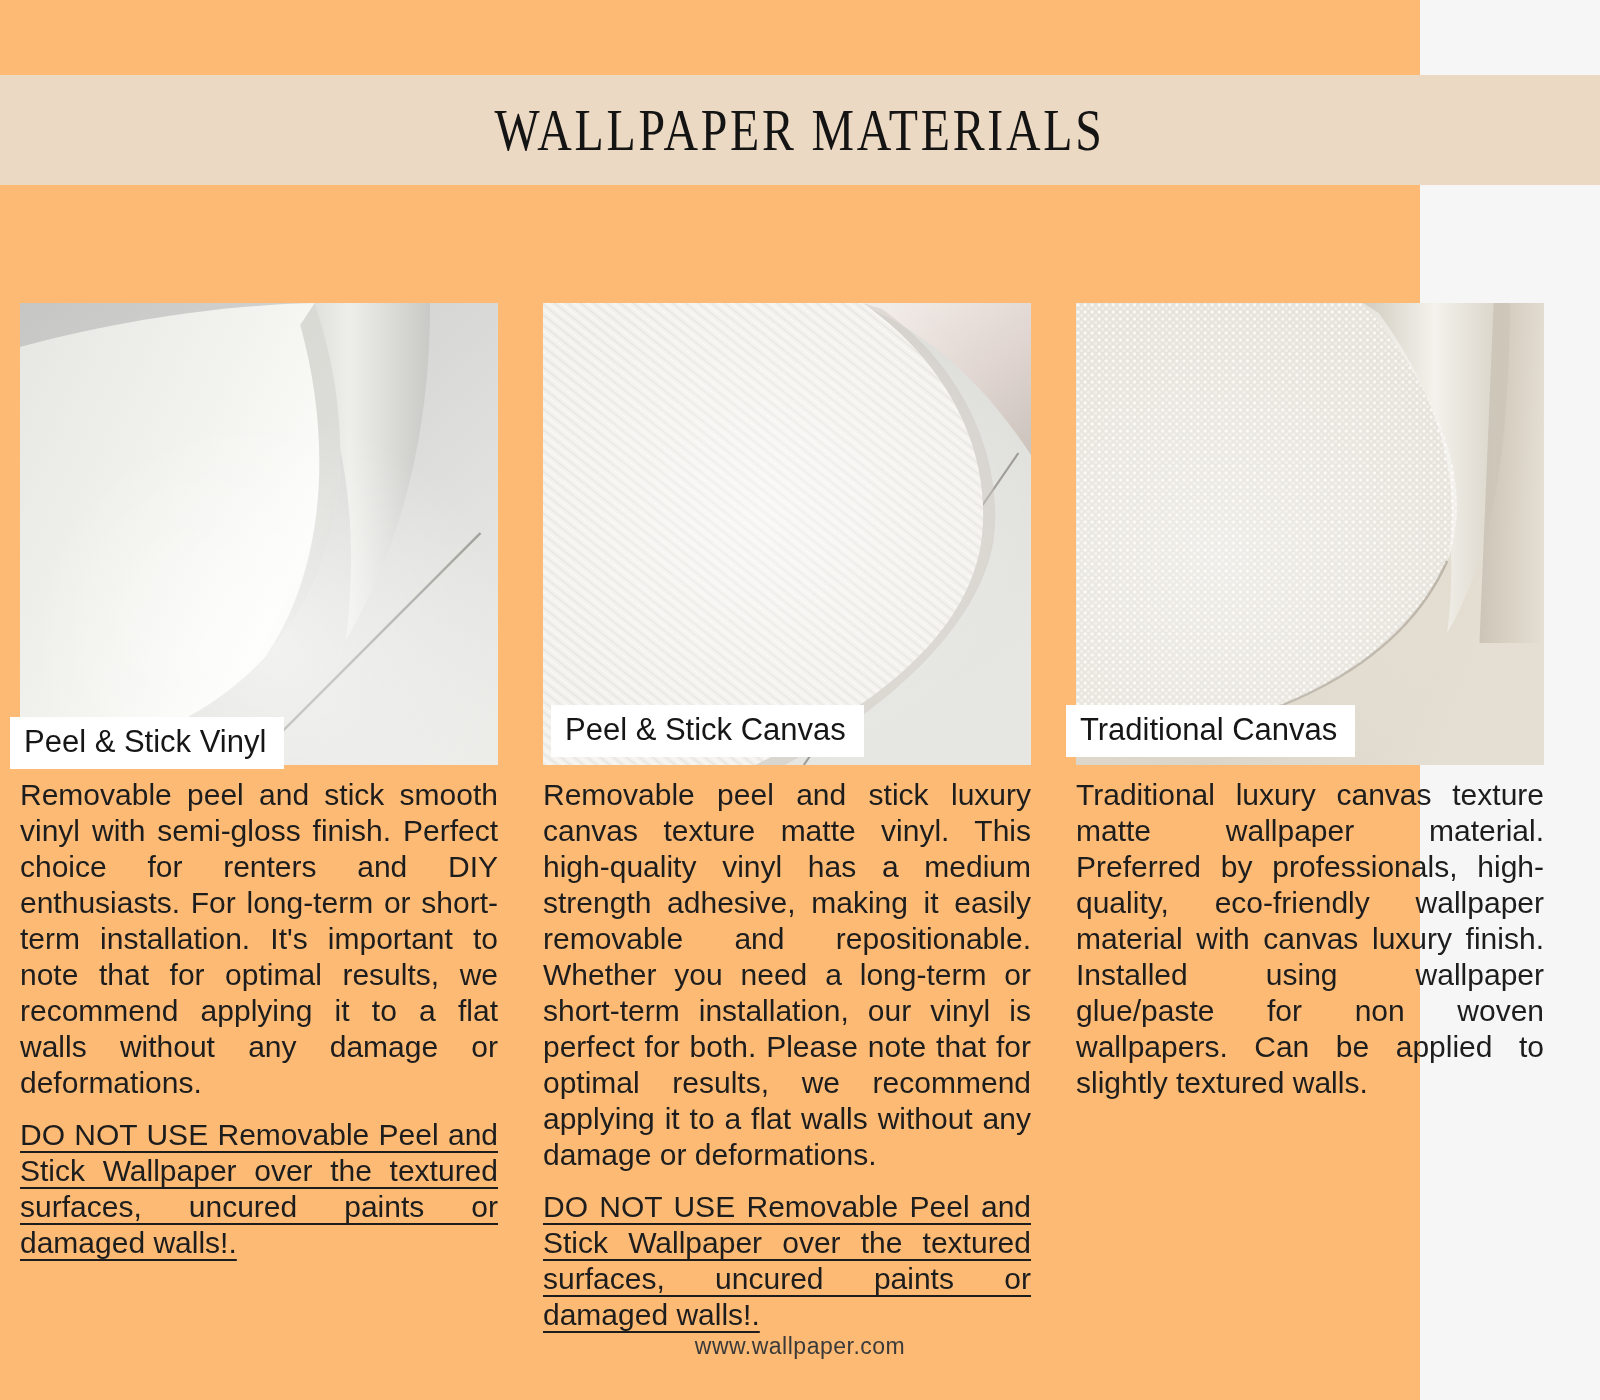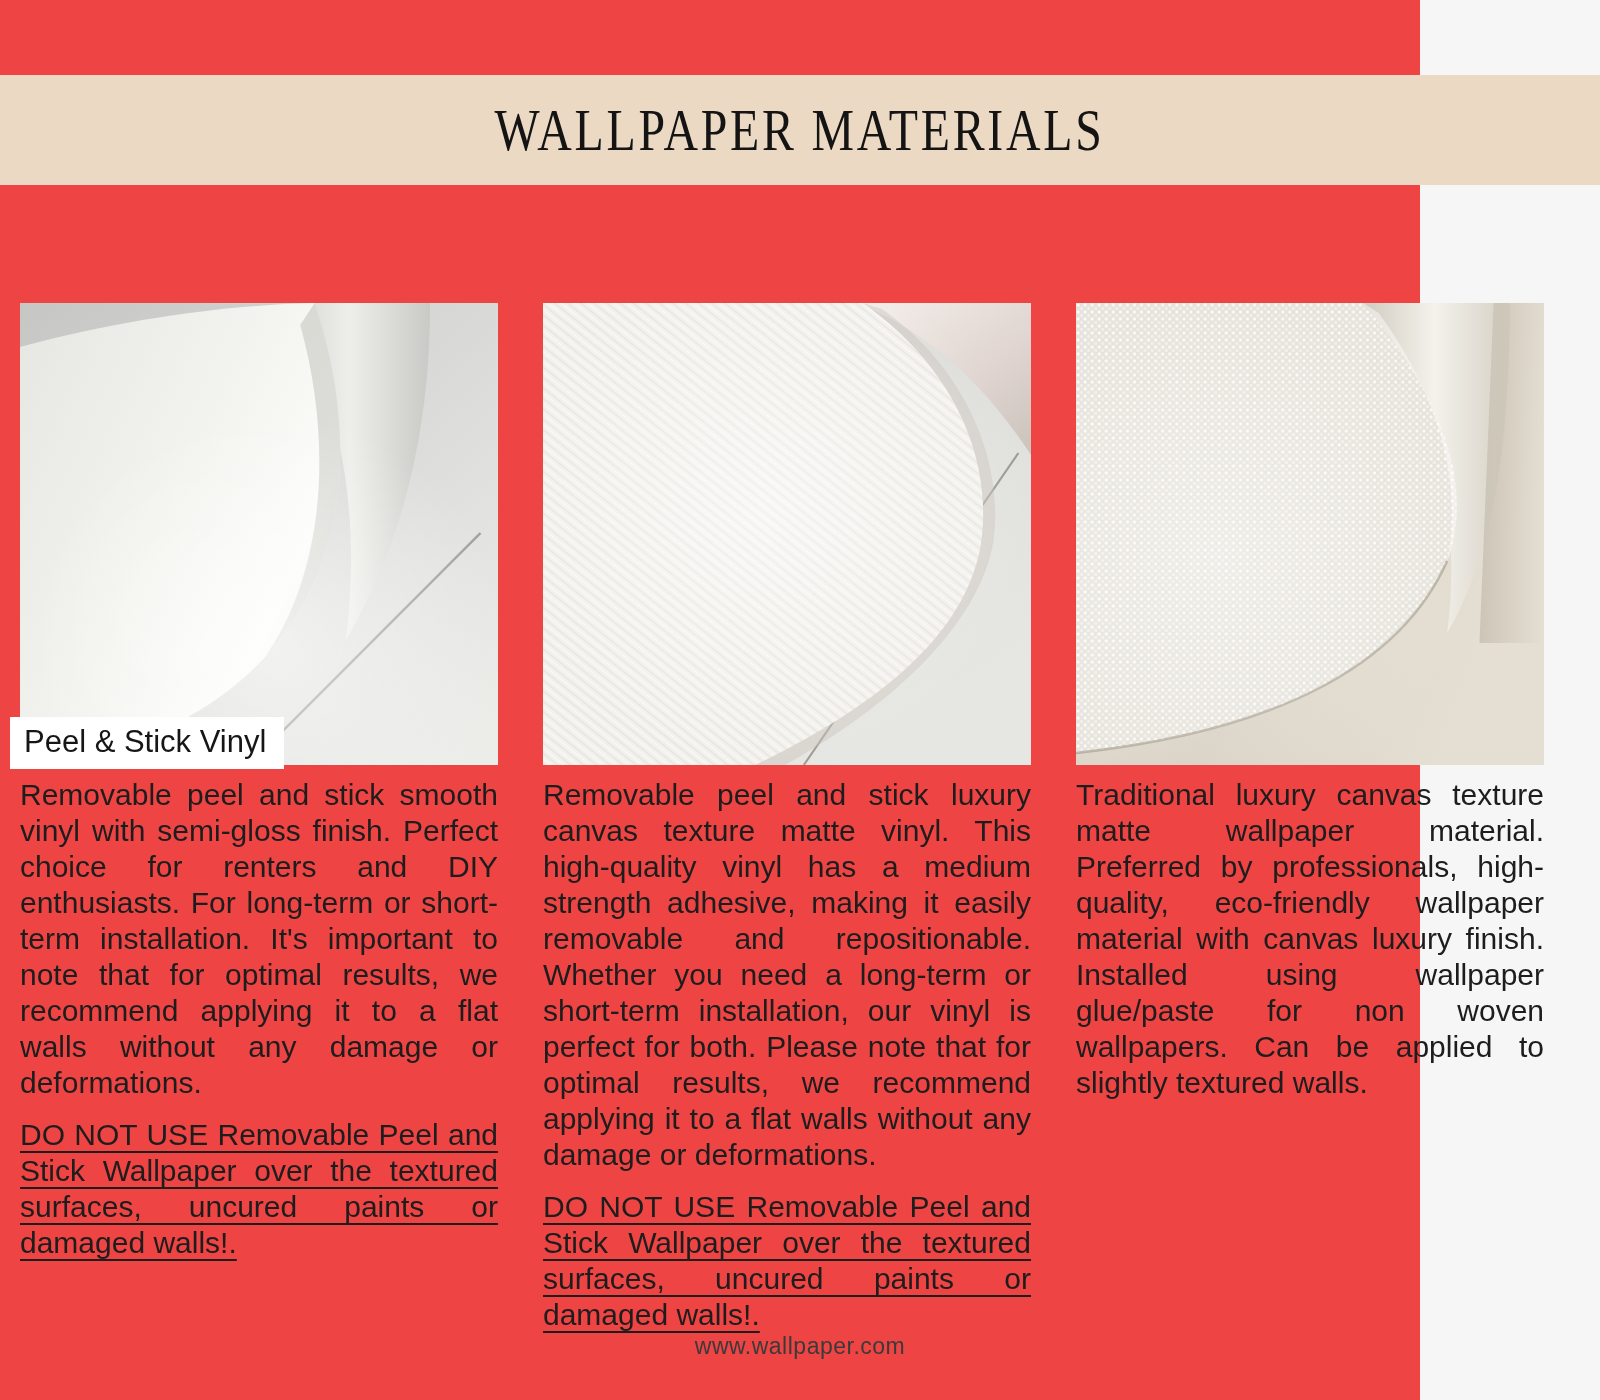--- a/index.html
+++ b/index.html
@@ -2,21 +2,21 @@
 <html><head>
 <meta charset="utf-8">
 <style>
   html,body{margin:0;padding:0;}
   body{
     width:1600px;height:1400px;
     background:#f6f6f7;
     font-family:"Liberation Sans", sans-serif;
     overflow:hidden;
   }
-  .page{position:relative;width:1420px;height:1400px;background:#ef4444;}
+  .page{position:relative;width:1420px;height:1400px;background:#fdba74;}
 
   
   .banner{
     position:absolute;top:75px;left:0;width:1600px;height:110px;
     background:#ecd9c3;
     display:flex;align-items:center;justify-content:center;
   }
   .title{
     margin:0;
     font-family:"Liberation Serif", serif;
@@ -151,20 +151,21 @@
                 <stop offset="1" stop-color="#ffffff" stop-opacity="0"></stop>
             </radialGradient>
           </defs>
           <rect width="464" height="462" fill="url(#f2bg)"></rect>
           <path d="M298,0 L464,0 L464,152 C418,78 362,26 298,0 Z" fill="url(#f2roll)"></path>
           <path d="M452,150 L248,462" stroke="#8d8983" stroke-width="2" opacity="0.8"></path>
           <path d="M0,0 L304,0 C386,60 430,152 416,244 C400,334 316,404 202,462 L0,462 Z" fill="url(#f2tex)"></path>
           <path d="M304,0 C386,60 430,152 416,244 C400,334 316,404 202,462 L230,462 C336,400 414,320 428,240 C440,150 394,58 322,6 Z" fill="#c9c2bb" opacity="0.45"></path>
           <rect width="464" height="462" fill="url(#f2hi)"></rect>
         </svg>
+        <div class="label l2">Peel &amp; Stick Canvas</div>
       </div>
       <p class="desc">Removable peel and stick luxury canvas texture matte vinyl. This high-quality vinyl has a medium strength adhesive, making it easily removable and repositionable. Whether you need a long-term or short-term installation, our vinyl is perfect for both. Please note that for optimal results, we recommend applying it to a flat walls without any damage or deformations.</p>
       <p class="desc warning">DO NOT USE Removable Peel and Stick Wallpaper over the textured surfaces, uncured paints or damaged walls!.</p>
     </section>
 
     <section class="col right">
       <div class="figure">
         <svg viewBox="0 0 464 462" preserveAspectRatio="none" aria-hidden="true">
           <defs>
             <linearGradient id="f3bg" x1="0" y1="0" x2="1" y2="0.35">
@@ -192,20 +193,21 @@
             </radialGradient>
           </defs>
           <rect width="464" height="462" fill="url(#f3bg)"></rect>
           <path d="M280,0 L430,0 C430,140 414,252 368,330 C384,208 352,92 280,0 Z" fill="url(#f3roll)"></path>
           <path d="M414,0 L464,0 L464,340 L400,340 Z" fill="url(#f3shadow)"></path>
           <path d="M0,0 L285,0 C365,95 395,185 368,258 C322,362 200,428 0,450 Z" fill="url(#f3tex)"></path>
           <path d="M368,258 C322,362 200,428 0,450" stroke="#8f8575" stroke-width="2.5" fill="none" opacity="0.5"></path>
           <path d="M285,0 C365,95 395,185 368,258 C384,182 360,92 300,10 Z" fill="#ffffff" opacity="0.45"></path>
           <rect width="464" height="462" fill="url(#f3hi)"></rect>
         </svg>
+        <div class="label l3">Traditional Canvas</div>
       </div>
       <p class="desc">Traditional luxury canvas texture matte wallpaper material. Preferred by professionals, high-quality, eco-friendly wallpaper material with canvas luxury finish. Installed using wallpaper glue/paste for non woven wallpapers. Can be applied to slightly textured walls.</p>
       <p class="desc warning"></p>
     </section>
 
   </main>
 
   <footer class="footer">
     <span>www.wallpaper.com</span>
   </footer>

